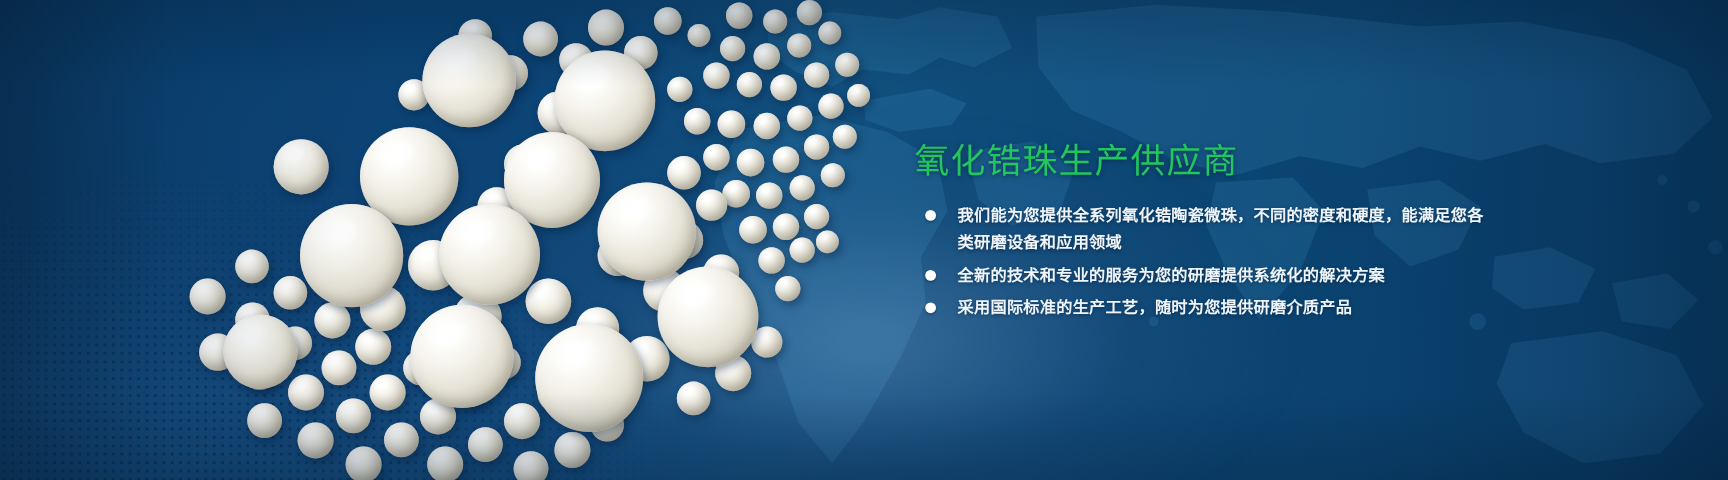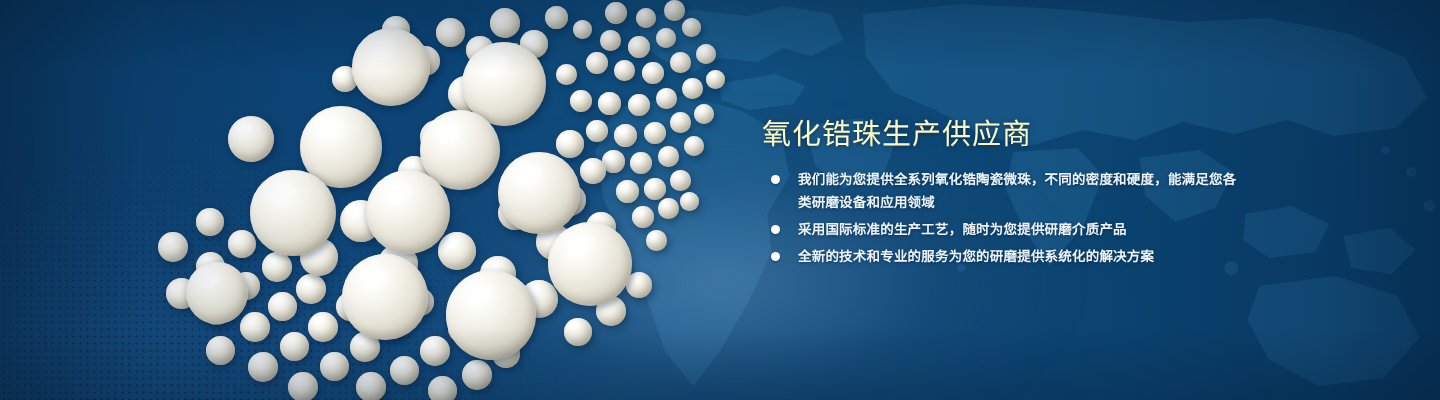--- a/index.html
+++ b/index.html
@@ -147,21 +147,21 @@
   }
 
   .headline {
     position: absolute;
     left: 0;
     top: 110px;
     margin: 0;
     font-size: 29px;
     font-weight: 400;
     letter-spacing: 1px;
-    color: #fef9c3;
+    color: #22c55e;
     text-shadow: 0 1px 4px rgba(2,22,44,0.55);
     white-space: nowrap;
   }
 
   .bullets {
     position: absolute;
     left: 8px;
     top: 168px;
     margin: 0;
     padding: 0;
@@ -350,22 +350,22 @@
   <div class="content">
     <h1 class="headline">氧化锆珠生产供应商</h1>
 
     <ul class="bullets">
       <li class="bullet">
         <span class="bullet-dot"></span>
         <span class="bullet-text">我们能为您提供全系列氧化锆陶瓷微珠，不同的密度和硬度，能满足您各类研磨设备和应用领域</span>
       </li>
       <li class="bullet">
         <span class="bullet-dot"></span>
-        <span class="bullet-text">采用国际标准的生产工艺，随时为您提供研磨介质产品</span>
+        <span class="bullet-text">全新的技术和专业的服务为您的研磨提供系统化的解决方案</span>
       </li>
       <li class="bullet">
         <span class="bullet-dot"></span>
-        <span class="bullet-text">全新的技术和专业的服务为您的研磨提供系统化的解决方案</span>
+        <span class="bullet-text">采用国际标准的生产工艺，随时为您提供研磨介质产品</span>
       </li>
     </ul>
   </div>
 
 </div>
 
 </body></html>

